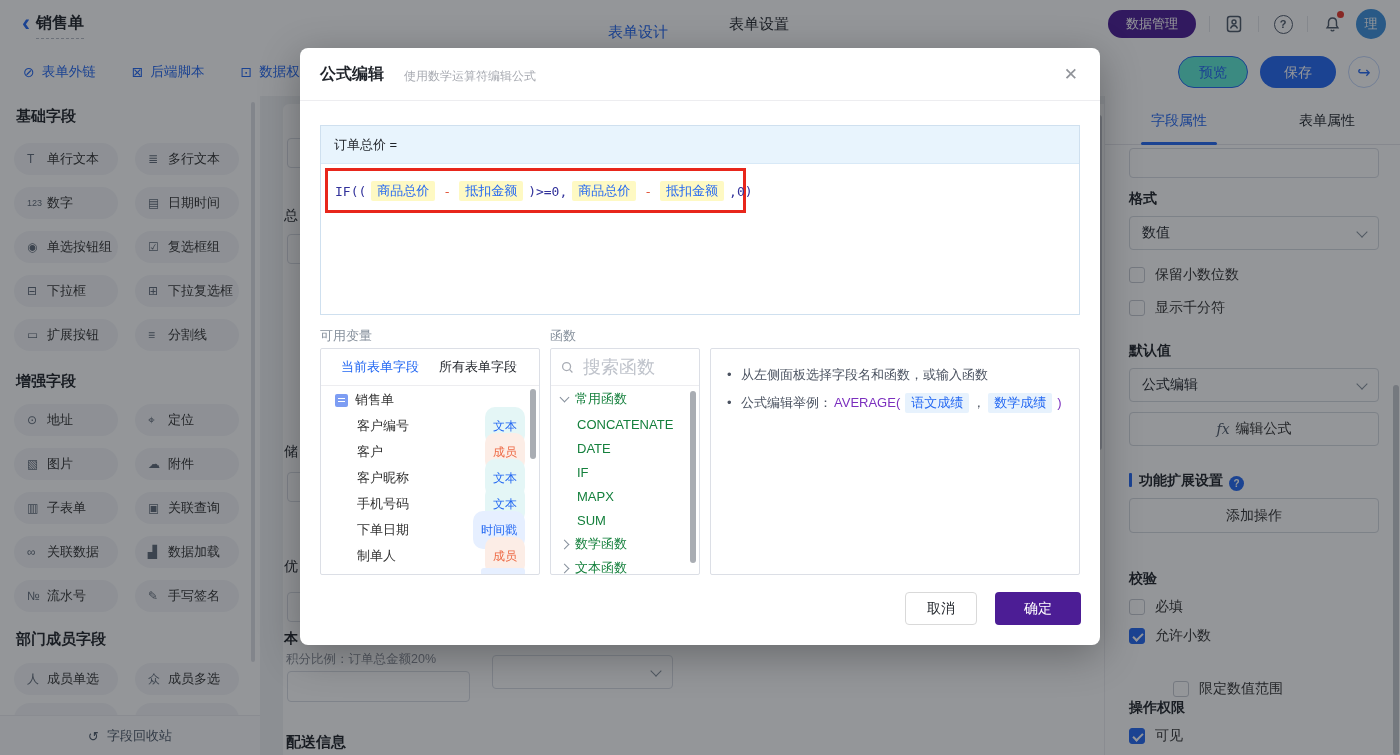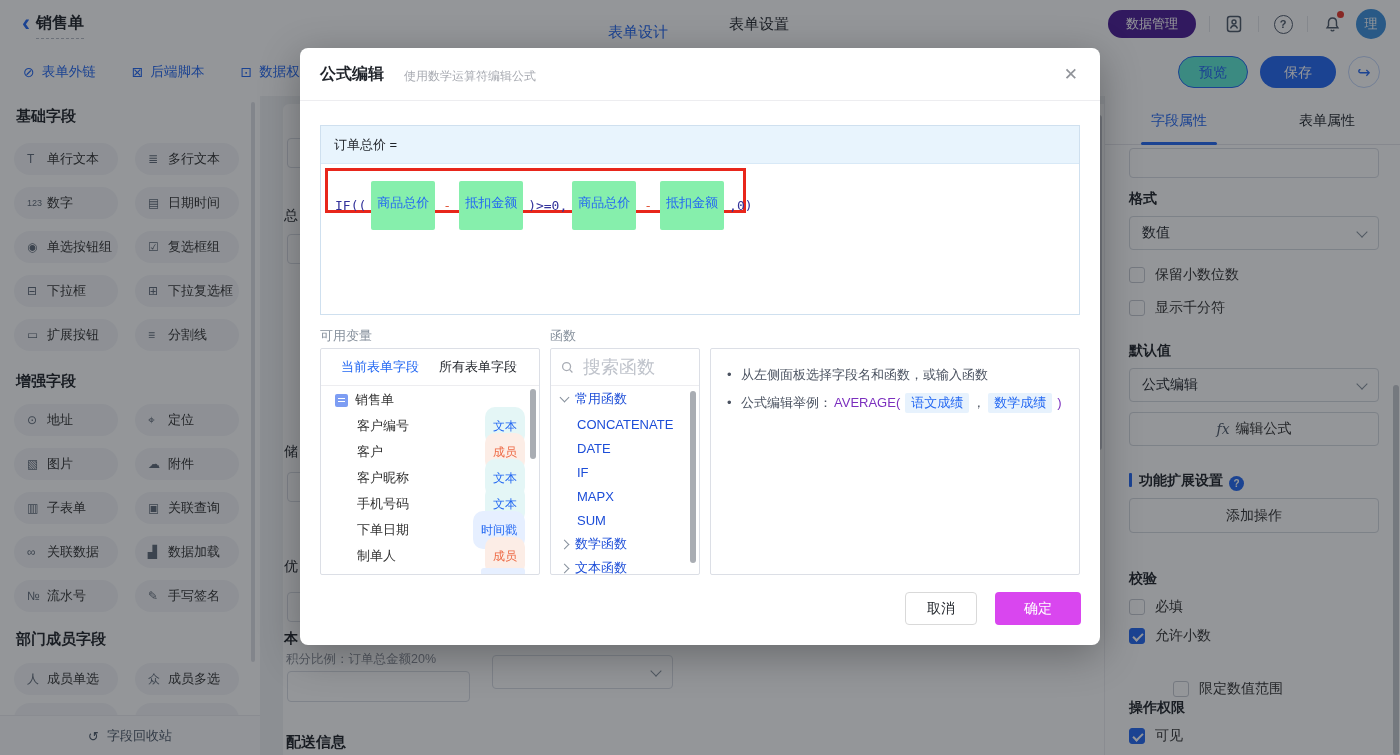--- a/index.html
+++ b/index.html
@@ -79,47 +79,47 @@
   .m-title{left:20px;top:16px;font-size:16px;font-weight:bold;}
   .m-sub{left:104px;top:20px;font-size:12px;color:#a8abb2;}
   .m-close{right:22px;top:16px;font-size:17px;color:#909399;cursor:pointer;}
   .editor{left:20px;top:77px;width:760px;height:190px;border:1px solid #cfe0ef;box-sizing:border-box;}
   .ed-head{height:38px;background:#e8f4fd;border-bottom:1px solid #d8e9f7;display:flex;align-items:center;padding-left:13px;font-size:13px;color:#1f2329;box-sizing:border-box;}
   .ed-body{position:relative;height:150px;background:#fff;}
   .red-box{position:absolute;left:4px;top:4px;width:421px;height:45px;border:3px solid #e8261b;box-sizing:border-box;pointer-events:none;}
   .formula-line{position:absolute;left:13px;top:17px;display:flex;align-items:center;font-family:"DejaVu Sans Mono",monospace;font-size:13px;white-space:nowrap;}
   .seg-code{color:#32329b;margin:0 1px;}
   .seg-op{color:#e2593f;margin:0 4px;}
-  .seg-token{font-family:"Liberation Sans","DejaVu Sans",sans-serif;background:#86efac;color:#2468f2;height:25px;line-height:20px;padding:12px 6px;border-radius:2px;margin:0 4px;font-size:13px;}
+  .seg-token{font-family:"Liberation Sans","DejaVu Sans",sans-serif;background:#fef9c3;color:#2468f2;height:20px;line-height:20px;padding:0 6px;border-radius:2px;margin:0 4px;font-size:13px;}
   .pane-label{font-size:13px;color:#86909c;}
   .pane{border:1px solid #dcdfe6;border-radius:2px;background:#fff;box-sizing:border-box;overflow:hidden;}
   .var-tabs{height:36px;border-bottom:1px solid #ededf0;display:flex;align-items:center;}
   .var-tab{font-size:13px;cursor:pointer;}
   .var-tab.active{color:#2468f2;}
   .tree-row{position:absolute;left:0;width:100%;height:26px;display:flex;align-items:center;font-size:13px;color:#333;}
   .doc-ic{width:13px;height:13px;border-radius:2px;background:#7d9df3;margin:0 7px 0 14px;position:relative;flex:none;}
   .doc-ic:after{content:"";position:absolute;left:3px;top:4px;width:7px;height:1.5px;background:#fff;box-shadow:0 3px 0 #fff;}
   .badge{margin-left:auto;margin-right:14px;height:20px;line-height:20px;padding:9px 8px;border-radius:10px;font-size:12px;flex:none;}
   .badge-text{background:#e4f6f6;color:#2468f2;}
   .badge-member{background:#fcede6;color:#ed6a45;}
   .badge-time{background:#e6efff;color:#2468f2;}
   .list-scroll{position:absolute;right:3px;width:6px;background:#a9adb3;border-radius:3px;}
   .fn-search{height:37px;border-bottom:1px solid #ededf0;display:flex;align-items:center;padding:0 10px;gap:7px;box-sizing:border-box;}
   .fn-search input{border:none;outline:none;width:100px;font-size:18px;color:#0369a1;font-family:inherit;}
   .fn-search input::placeholder{color:#bfc3cb;}
-  .fn-row{position:absolute;left:0;width:100%;height:24px;display:flex;align-items:center;font-size:13px;color:#1d4ed8;cursor:pointer;}
+  .fn-row{position:absolute;left:0;width:100%;height:24px;display:flex;align-items:center;font-size:13px;color:#15803d;cursor:pointer;}
   .tchev{width:6px;height:6px;border-right:1.3px solid #86909c;border-bottom:1.3px solid #86909c;flex:none;margin:0 7px 0 10px;}
   .tchev.down{transform:rotate(45deg);margin-top:-3px;}
   .tchev.right{transform:rotate(-45deg);}
   .hint-row{position:absolute;left:16px;right:12px;display:flex;font-size:13px;color:#4a5260;line-height:20px;}
   .hint-dot{width:14px;flex:none;}
   .hint-fn{color:#7b2fbe;margin:0 2px;}
   .hint-token{background:#e7f2fd;color:#2468f2;height:20px;line-height:20px;padding:0 6px;border-radius:2px;margin:0 3px;font-size:13px;}
   .m-btn-cancel{left:605px;top:544px;width:72px;height:33px;background:#fff;border:1px solid #d9d9d9;border-radius:4px;box-sizing:border-box;text-align:center;line-height:31px;font-size:14px;color:#1f2329;cursor:pointer;}
-  .m-btn-ok{left:695px;top:544px;width:86px;height:33px;background:#d946ef;border-radius:4px;text-align:center;line-height:33px;font-size:14px;color:#fff;cursor:pointer;}
+  .m-btn-ok{left:695px;top:544px;width:86px;height:33px;background:#4c1d95;border-radius:4px;text-align:center;line-height:33px;font-size:14px;color:#fff;cursor:pointer;}
 </style>
 </head>
 <body>
 
 <div id="stage">
 
   <div id="topbar" class="abs">
     <div class="abs back-ic">‹</div>
     <div class="abs app-title">销售单</div>
     <div class="abs top-tab active" style="left:608px;margin-top:8px;">表单设计</div>

